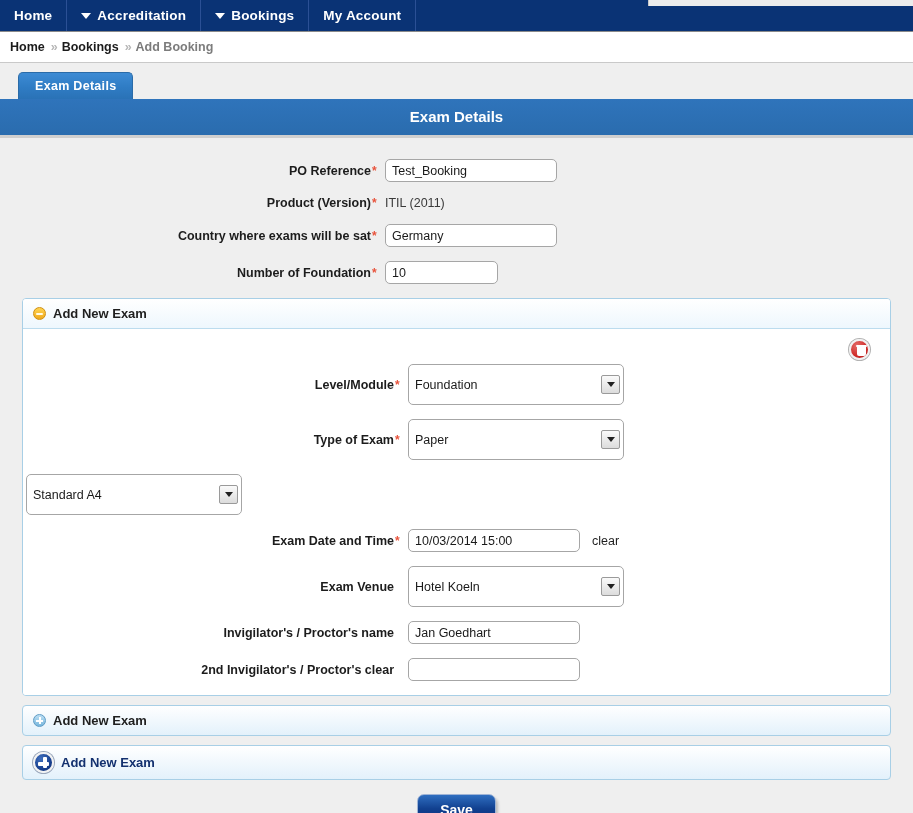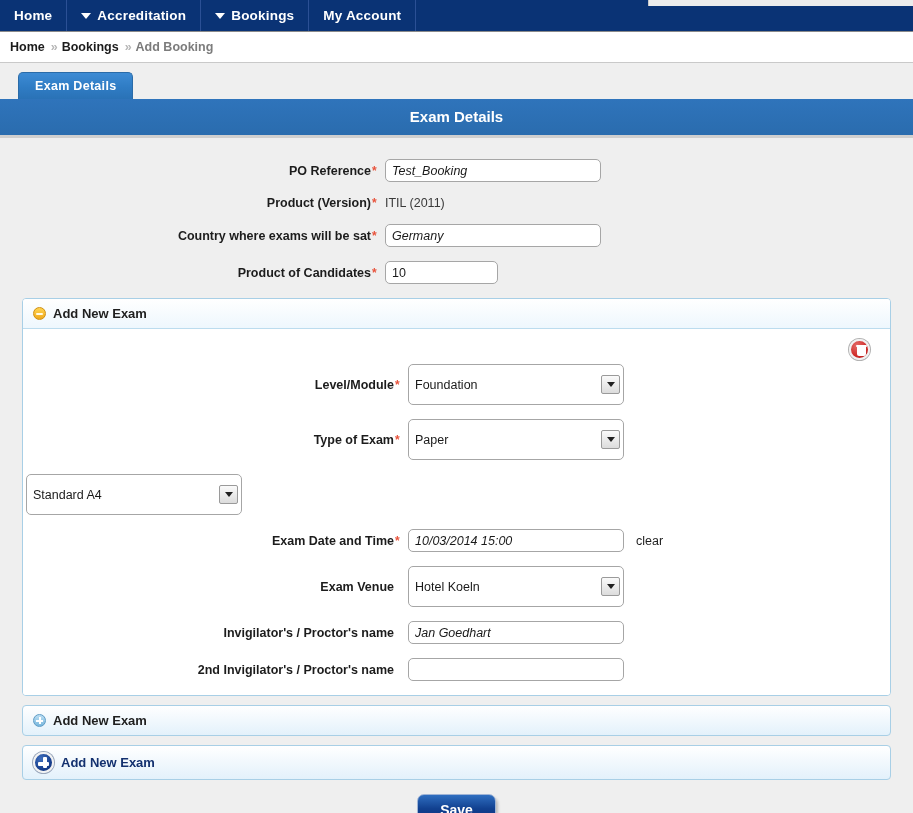--- a/index.html
+++ b/index.html
@@ -147,21 +147,21 @@
     height: 23px;
     border: 1px solid #a6a6a6;
     border-radius: 5px;
     background: #ffffff;
     font-family: "Liberation Sans", sans-serif;
     font-size: 12.5px;
     color: #1a1a1a;
     padding: 0 6px;
     outline: none;
   }
-  .w215 { width: 216px; font-style: italic; }
+  .w215 { width: 172px; }
   .w93  { width: 113px; }
   .static-val {
     font-size: 12.5px;
     color: #3a3a3a;
   }
 
   
   .accordion {
     margin: 4px 22px 0 22px;
     border: 1px solid #a8cfe6;
@@ -437,21 +437,21 @@
     </div>
 
     <div class="frow">
       <div class="flabel"><span>Country where exams will be sat</span><span class="req">*</span></div>
       <div class="fctl">
         <input class="txt w215" type="text" value="Germany" style="">
       </div>
     </div>
 
     <div class="frow">
-      <div class="flabel"><span>Product of Candidates</span><span class="req">*</span></div>
+      <div class="flabel"><span>Number of Foundation</span><span class="req">*</span></div>
       <div class="fctl">
         <input class="txt w93" type="text" value="10" style="">
       </div>
     </div>
 
     <div class="accordion">
       <div class="acc-head">
         <span class="icon-minus-circle"></span>
         <span class="acc-head-title">Add New Exam</span>
       </div>
@@ -518,21 +518,21 @@
         </div>
 
         <div class="frow">
           <div class="flabel"><span>Invigilator's / Proctor's name</span><span class="req"></span></div>
           <div class="fctl">
             <input class="txt w215" type="text" value="Jan Goedhart" style="">
           </div>
         </div>
 
         <div class="frow" style="margin-bottom:2px">
-          <div class="flabel"><span>2nd Invigilator's / Proctor's name</span><span class="req"></span></div>
+          <div class="flabel"><span>2nd Invigilator's / Proctor's clear</span><span class="req"></span></div>
           <div class="fctl">
             <input class="txt w215" type="text" value="" style="">
           </div>
         </div>
 
       </div>
     </div>
 
     <div class="addrow">
       <span class="icon-plus-small"></span>

